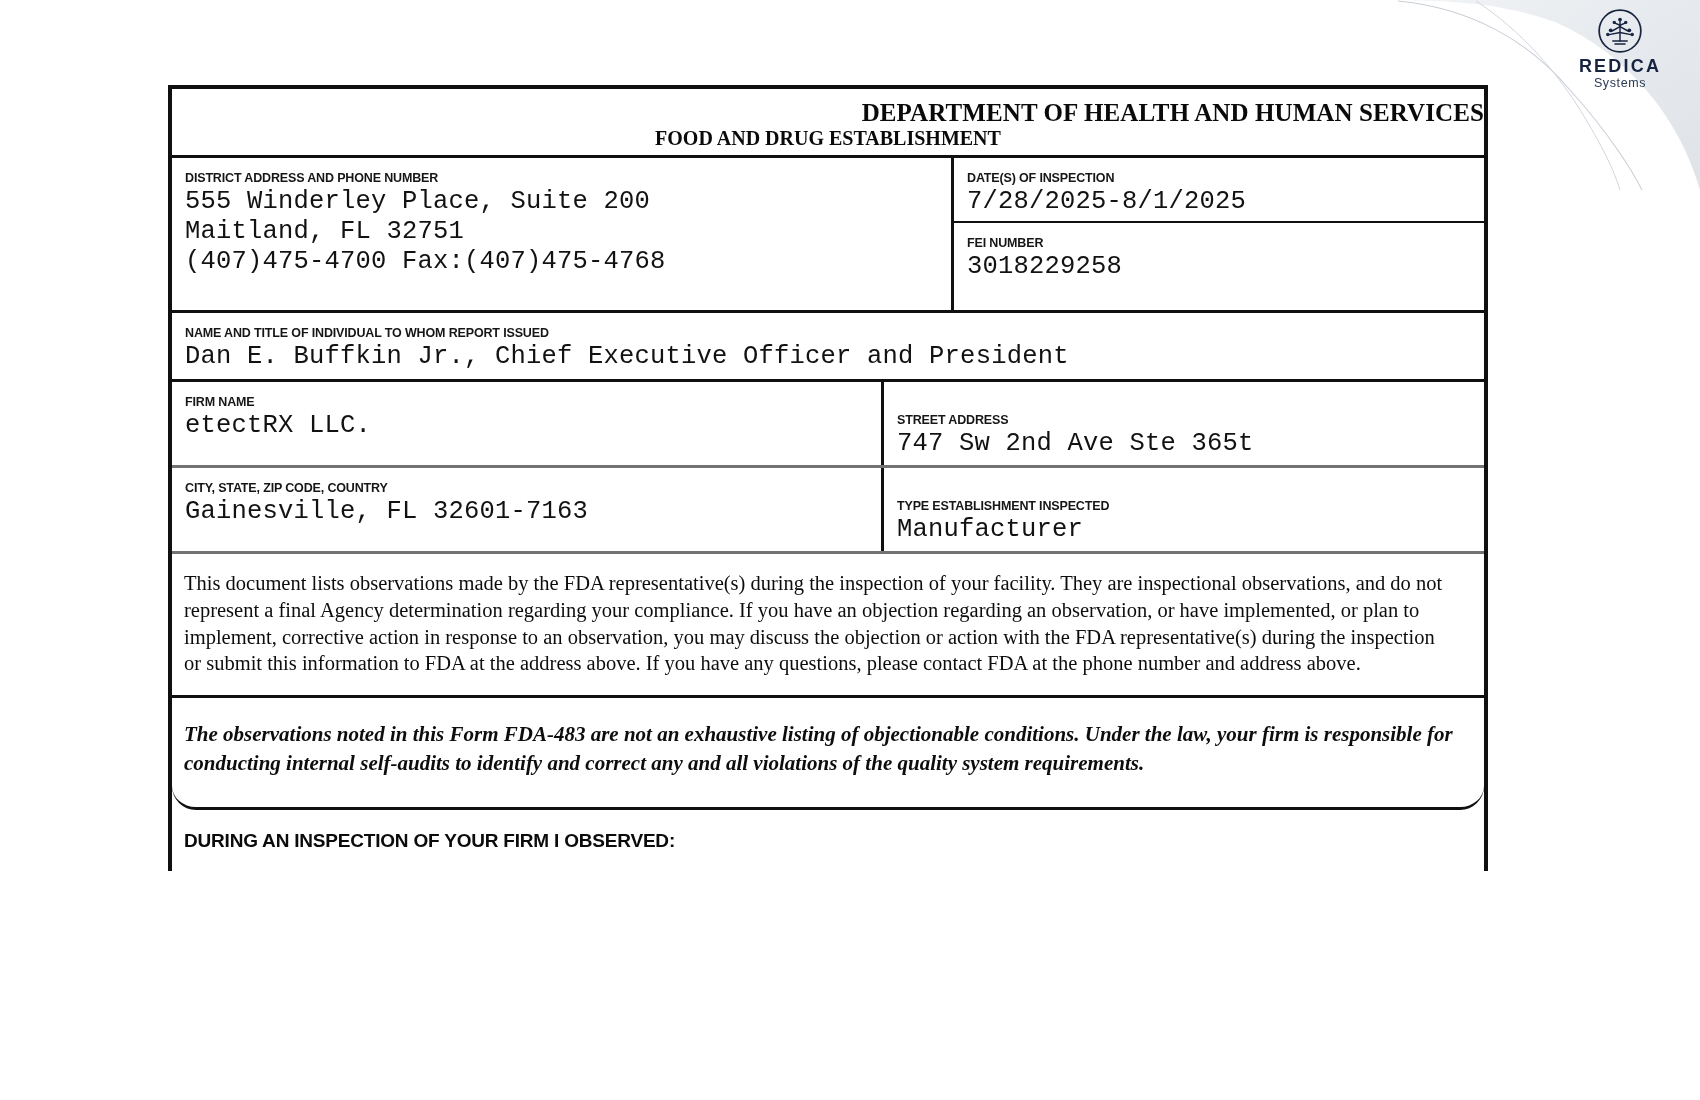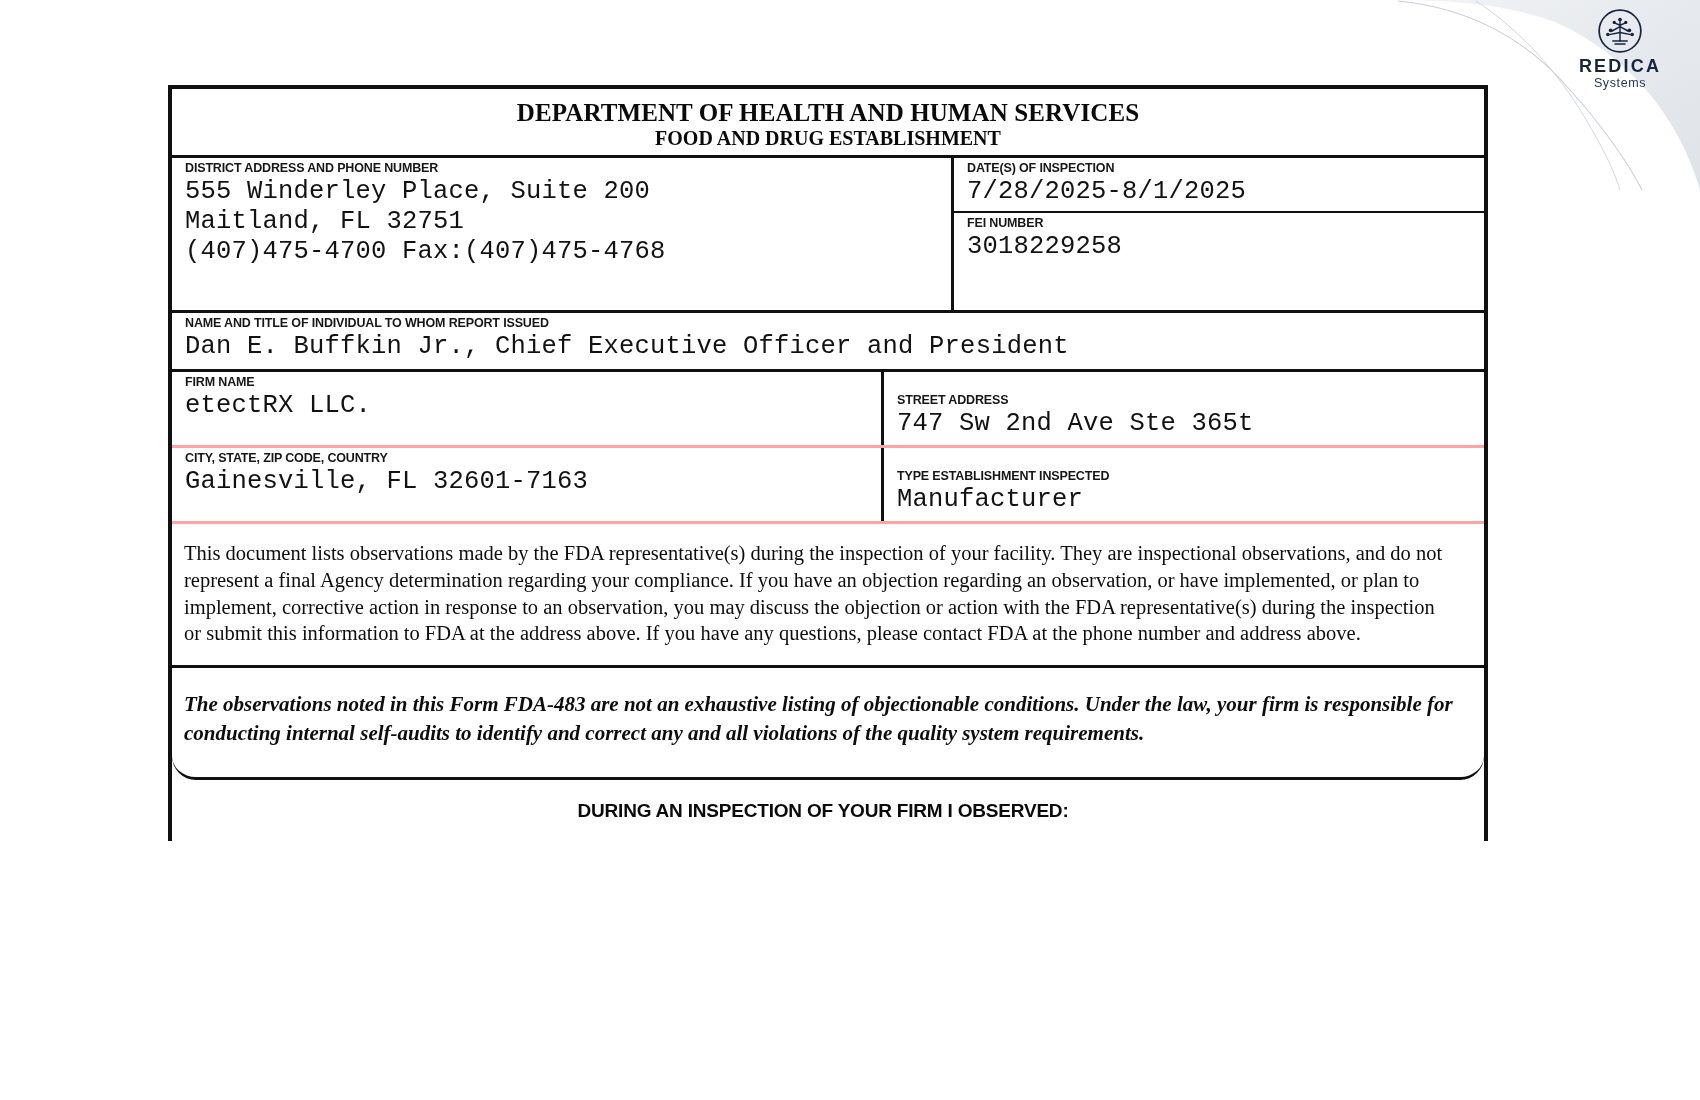--- a/index.html
+++ b/index.html
@@ -44,39 +44,40 @@
     padding: 10px 0 6px 0;
     border-bottom: 3px solid #101010;
   }
   .agency-dept {
     font-family: "Liberation Serif", serif;
     font-weight: bold;
     font-size: 25px;
     letter-spacing: 0.1px;
     color: #0a0a0a;
     line-height: 1.08;
+    text-align: right;
   }
   .agency-admin {
     font-family: "Liberation Serif", serif;
     font-weight: bold;
     font-size: 20px;
     color: #0a0a0a;
     line-height: 1.12;
     margin-top: 1px;
   }
 
   
   .field-label {
     font-family: "Liberation Sans", sans-serif;
     font-weight: bold;
     font-size: 12.5px;
     letter-spacing: -0.15px;
     color: #161616;
     line-height: 1.1;
-    padding: 3px 0 0 3px;
+    padding: 13px 0 0 3px;
     white-space: nowrap;
   }
   .field-value {
     font-family: "Liberation Mono", monospace;
     font-size: 25.5px;
     color: #121212;
     line-height: 1.18;
     padding: 1px 0 0 3px;
     letter-spacing: 0.2px;
     white-space: pre;
@@ -112,21 +113,21 @@
 
   
   .row-name {
     border-bottom: 3px solid #101010;
     padding: 1px 4px 7px 10px;
   }
 
   
   .row-split {
     display: flex;
-    border-bottom: 3px solid #fca5a5;
+    border-bottom: 3px solid #737373;
   }
   .split-left {
     width: 712px;
     box-sizing: border-box;
     border-right: 3px solid #101010;
     padding: 1px 4px 6px 10px;
   }
   .split-right {
     flex: 1;
     box-sizing: border-box;
@@ -167,21 +168,20 @@
     padding: 20px 22px 10px 12px;
   }
   .obs-intro {
     font-family: "Liberation Sans", sans-serif;
     font-weight: bold;
     font-size: 19px;
     letter-spacing: -0.2px;
     color: #0b0b0b;
     line-height: 1.2;
     margin-bottom: 8px;
-    text-align: center;
   }
   .obs-heading {
     font-family: "Liberation Serif", serif;
     font-weight: bold;
     font-size: 26px;
     color: #0a0a0a;
     line-height: 1.2;
     margin-bottom: 4px;
   }
   .obs-body {

